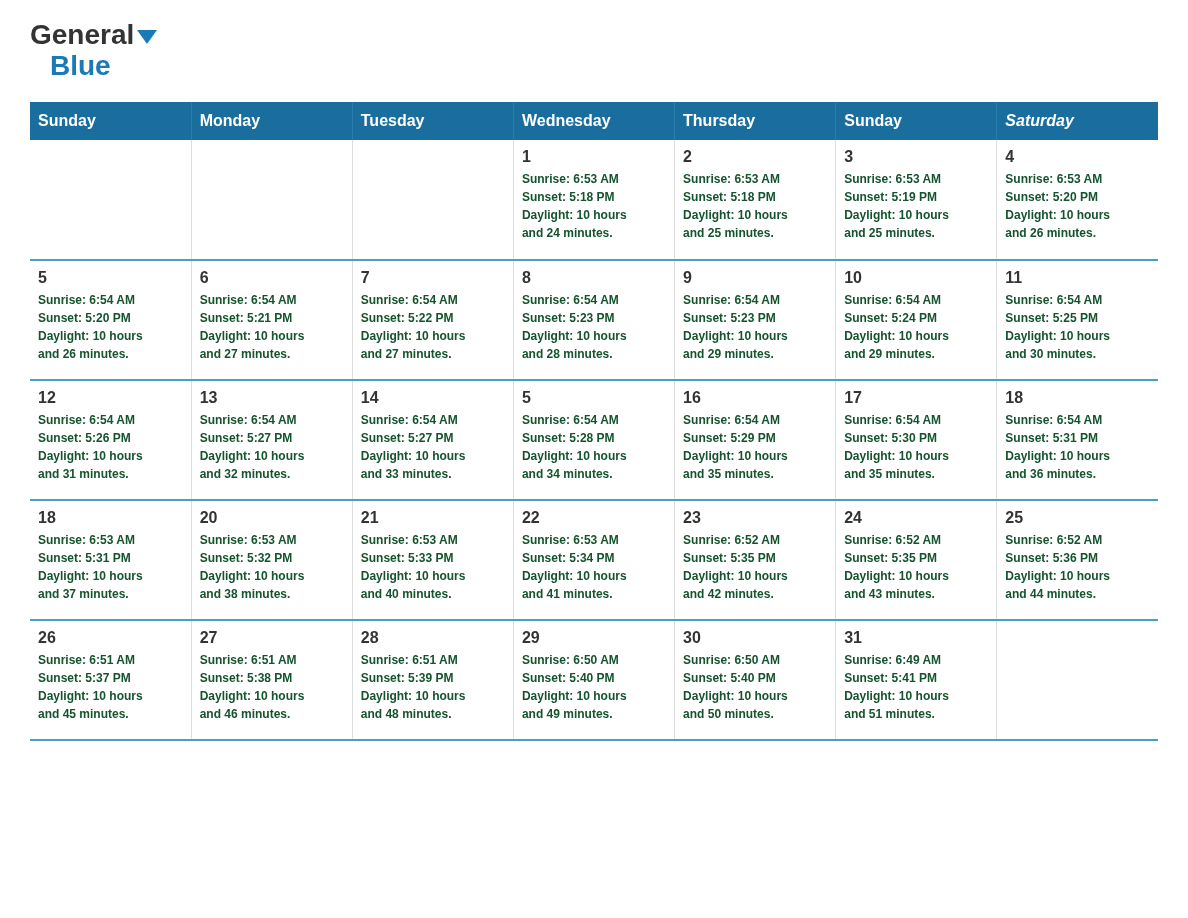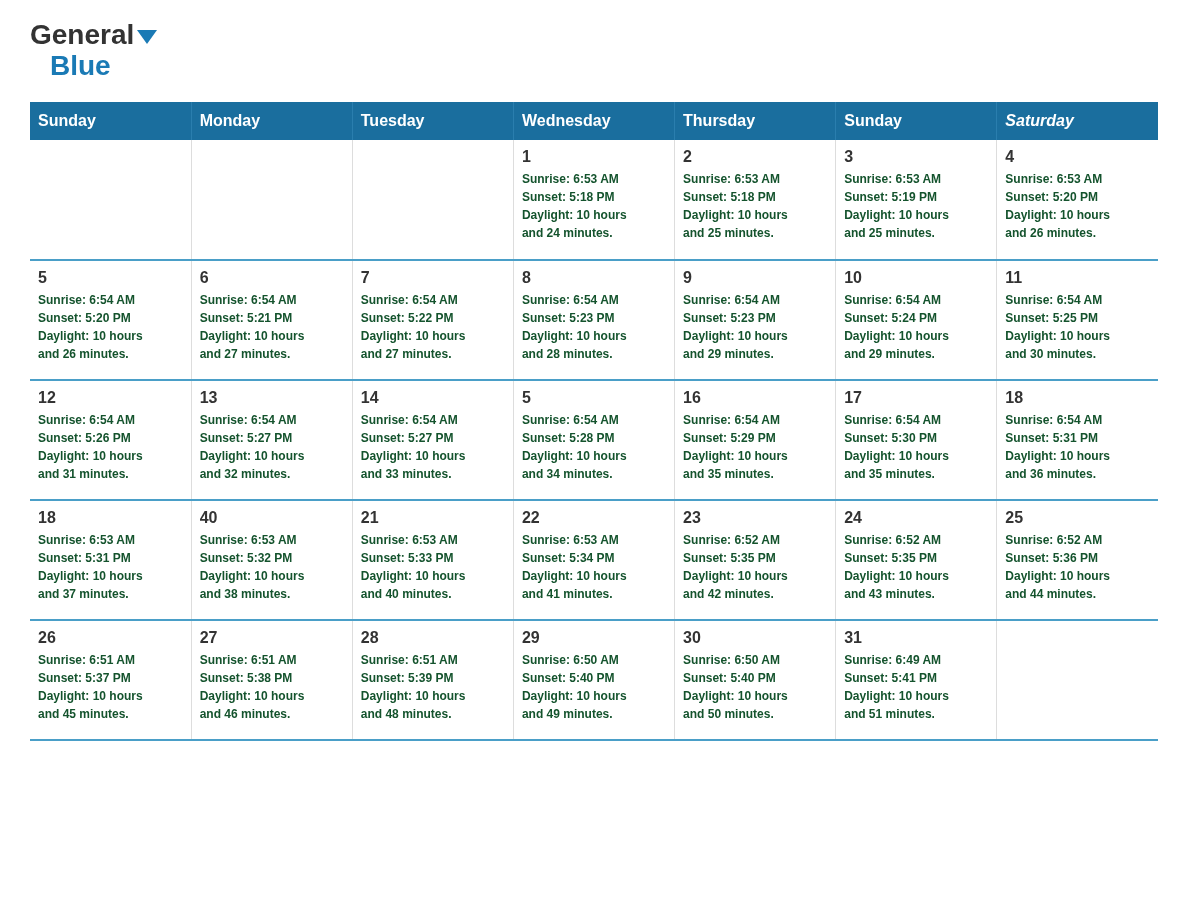--- a/index.html
+++ b/index.html
@@ -277,21 +277,21 @@
       </tr>
       <tr>
         <td>
           <span class="day-number">18</span>
           <div class="day-info" style="white-space: pre-line;">Sunrise: 6:53 AM
 Sunset: 5:31 PM
 Daylight: 10 hours
 and 37 minutes.</div>
         </td>
         <td>
-          <span class="day-number">40</span>
+          <span class="day-number">20</span>
           <div class="day-info" style="white-space: pre-line;">Sunrise: 6:53 AM
 Sunset: 5:32 PM
 Daylight: 10 hours
 and 38 minutes.</div>
         </td>
         <td>
           <span class="day-number">21</span>
           <div class="day-info" style="white-space: pre-line;">Sunrise: 6:53 AM
 Sunset: 5:33 PM
 Daylight: 10 hours

